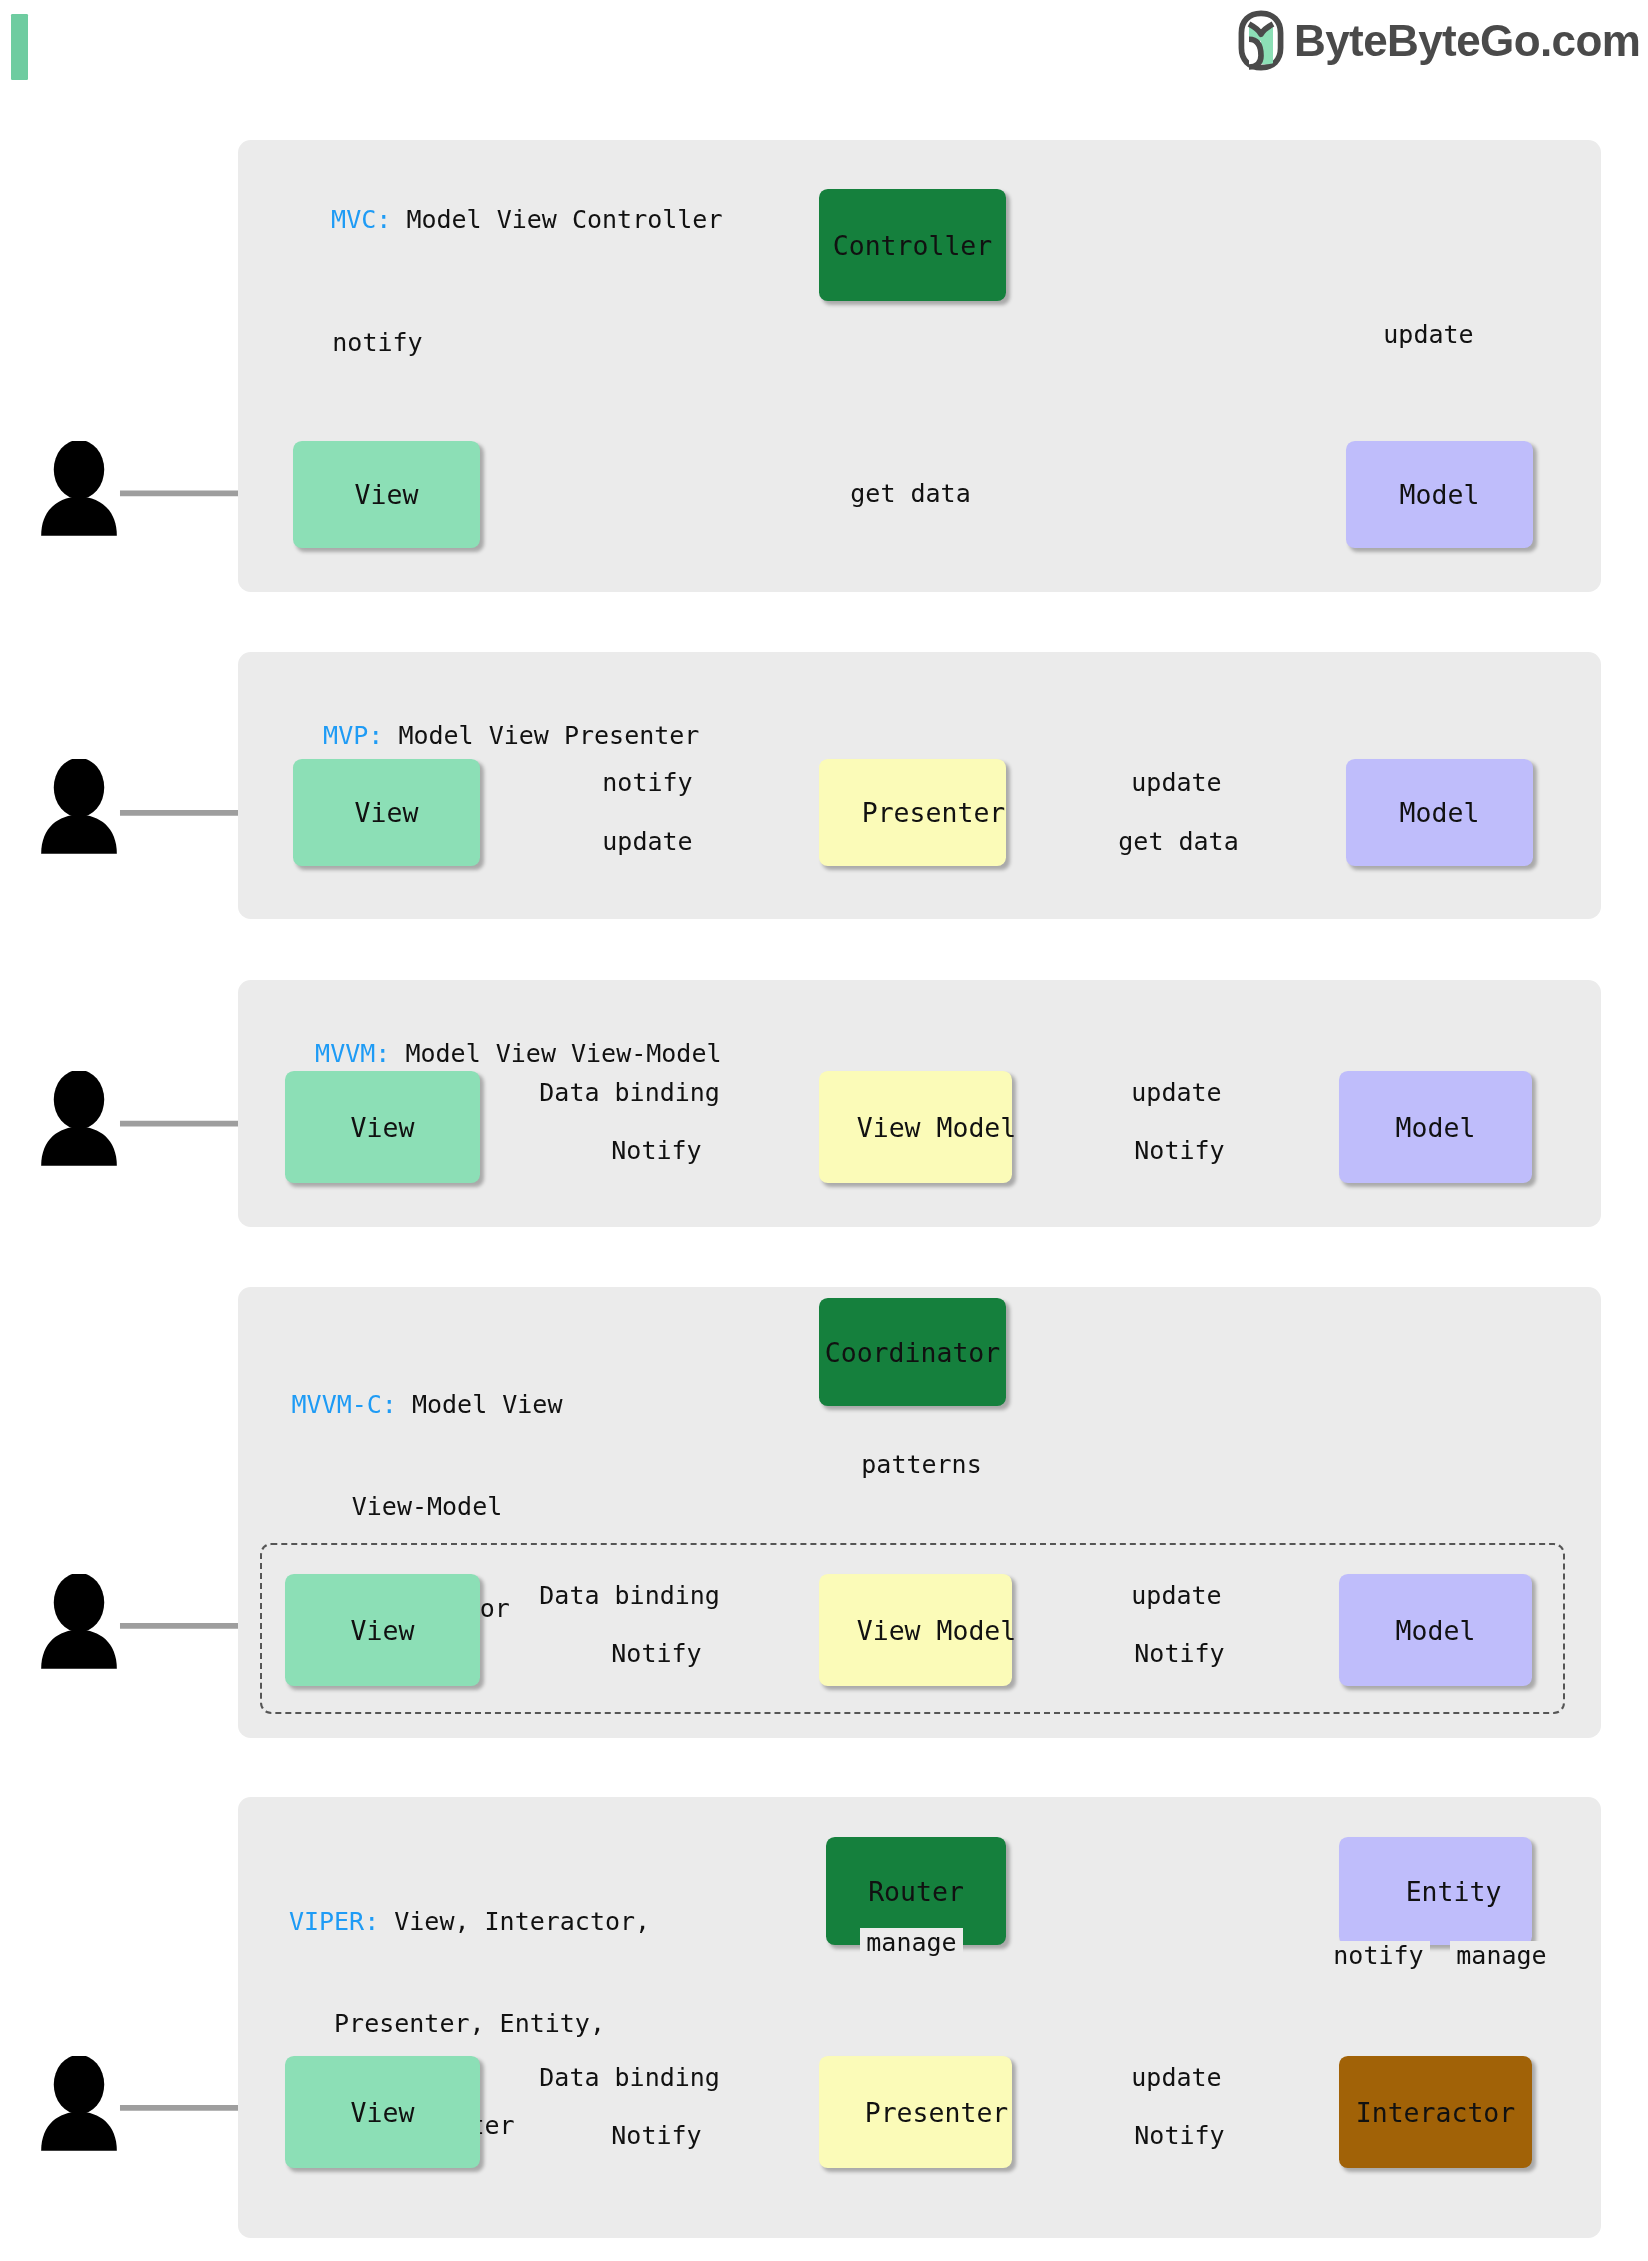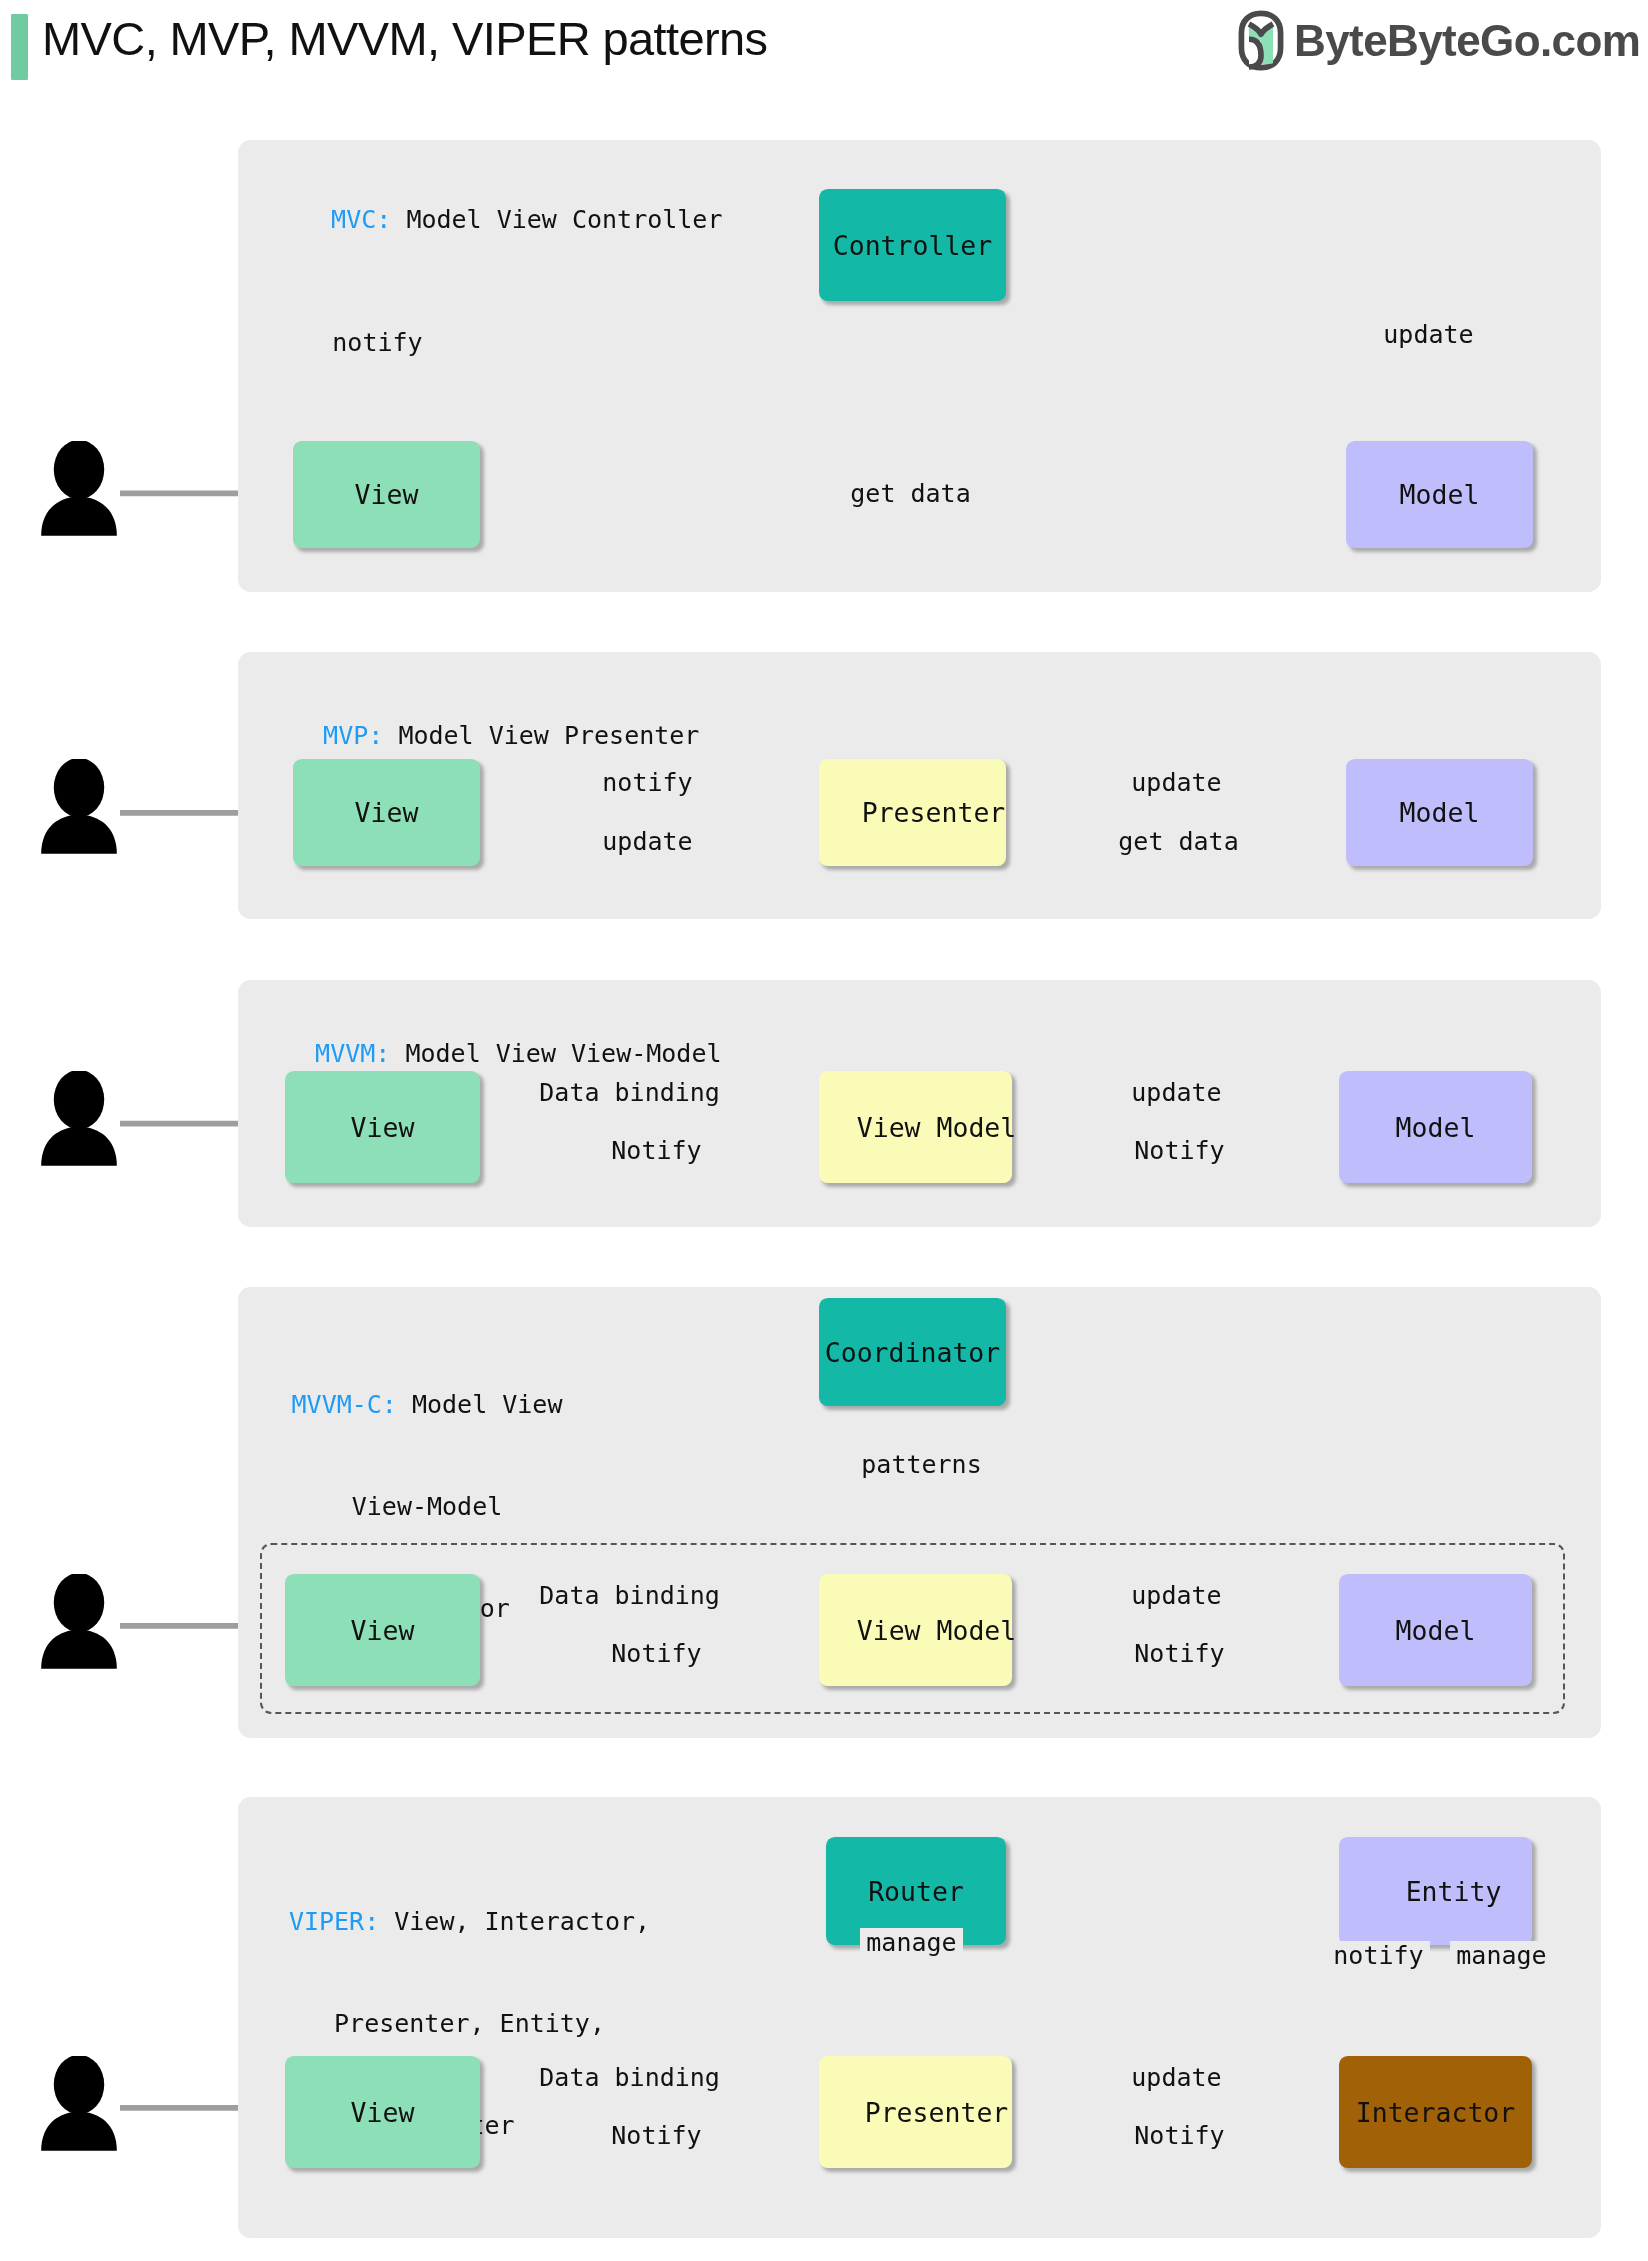--- a/index.html
+++ b/index.html
@@ -50,42 +50,41 @@
   
   .node {
     position:absolute;
     border-radius:8.8px;
     display:flex; align-items:center; justify-content:center;
     font-size:26.5px; color:#111; white-space:nowrap;
     box-shadow: 3.2px 3.8px 3.8px rgba(0,0,0,0.28);
   }
   .n-view  { background:#8CDFB6; }
   .n-model { background:#BFBDFB; }
-  .n-ctrl  { background:#14b8a6; }
+  .n-ctrl  { background:#15803d; }
   .n-pres  { background:#FBFBB8;padding-left:42px; }
   .n-inter { background:#a16207; }
 
   
   .edges { position:absolute; left:0; top:0; width:1649px; height:2261px; pointer-events:none; }
 
   .edge-label {
     position:absolute; font-size:25px; color:#111; white-space:nowrap;
     background:#ebebeb; padding:0 6.3px; line-height:30px;
   }
 
   .group-dash {
     position:absolute; border:2.5px dashed #555; border-radius:11.3px;
   }
 </style>
 </head>
 <body>
 
 <div class="header">
   <div class="accent-bar"></div>
-  <div class="page-title">MVC, MVP, MVVM, VIPER patterns</div>
   <div class="brand">
     <svg class="brand-mark" viewBox="0 0 76 96">
       <path d="M38 5 C57 5 69 17 69 36 L69 60 C69 79 57 91 38 91 C19 91 7 79 7 60 L7 36 C7 17 19 5 38 5 Z" fill="none" stroke="#4a4a4a" stroke-width="9"></path>
       <path d="M19 22 L38 38 L57 22 L57 84 C57 84 44 88 38 84 L38 48 L19 62 Z" fill="#8CDFB6"></path>
       <path d="M19 22 C19 22 34 30 38 38 C42 30 57 22 57 22" fill="none" stroke="#4a4a4a" stroke-width="9" stroke-linejoin="round"></path>
       <path d="M19 46 C34 46 38 58 38 72 C38 84 30 90 19 90 Z" fill="#ffffff"></path>
       <path d="M19 46 C34 46 38 58 38 72 C38 84 30 90 19 90" fill="none" stroke="#4a4a4a" stroke-width="9"></path>
     </svg>
     <div class="brand-text">ByteByteGo.com</div>
   </div>

